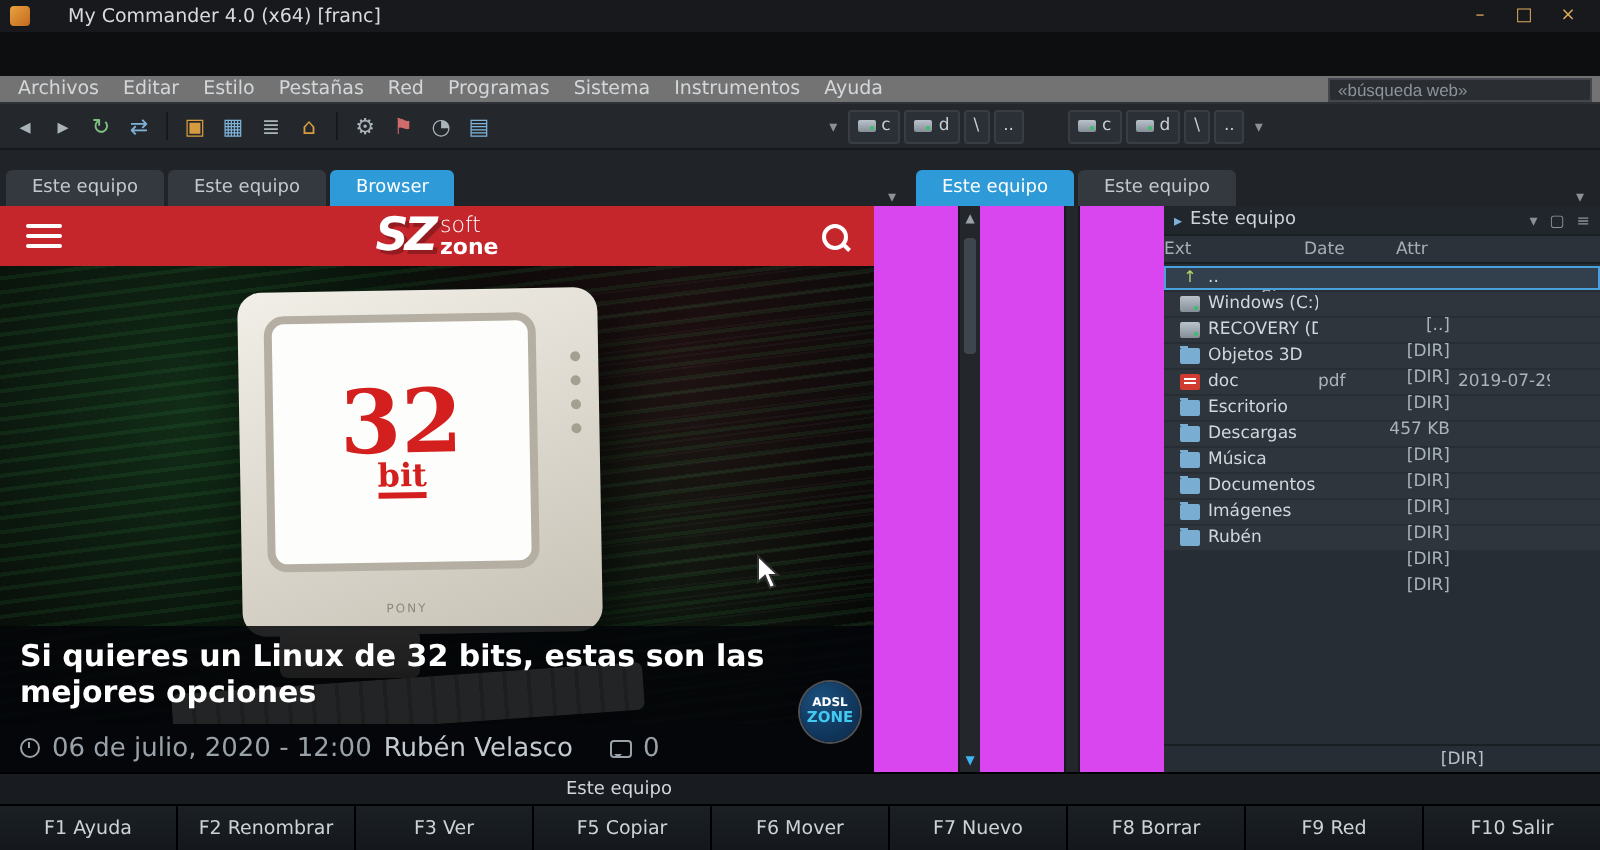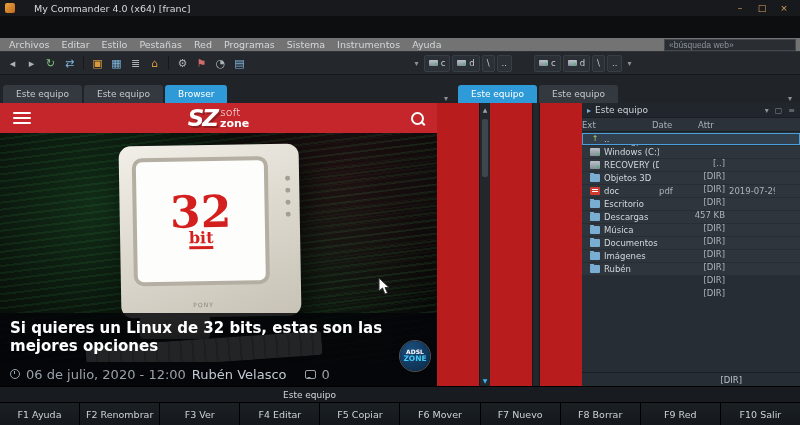--- a/index.html
+++ b/index.html
@@ -38,21 +38,21 @@
 
   
   .tabrow{height:28px;background:#202428;display:flex;align-items:flex-end;flex:none;}
   .tabs-left{width:453px;display:flex;align-items:flex-end;padding-left:3px;flex:none;}
   .tabs-right{flex:1;display:flex;align-items:flex-end;padding-left:2px;}
   .tab{height:18px;padding:0 13px;display:flex;align-items:center;background:#34393f;color:#c3c9cf;font-size:9px;margin-right:2px;border-radius:3px 3px 0 0;white-space:nowrap;}
   .tab.active{background:#2e9ad7;color:#fff;}
   .tabrow .endctl{margin-left:auto;margin-right:8px;color:#8a9199;font-size:8px;align-self:center;margin-top:10px;}
 
   
-  .main{flex:1;display:flex;background:#b91c1c;min-height:0;gap:42px;}
+  .main{flex:1;display:flex;background:#d946ef;min-height:0;gap:42px;}
   .left-pane{width:437px;position:relative;background:#000;overflow:hidden;flex:none;}
   .v-scroll{width:10px;background:#23272b;border-left:1px solid #17191b;display:flex;flex-direction:column;align-items:center;flex:none;}
   .v-scroll .arr{height:12px;display:flex;align-items:center;justify-content:center;font-size:6px;color:#9aa2a9;width:100%;}
   .v-scroll .arr.blue{color:#3fb4f0;}
   .v-scroll .track{flex:1;width:100%;display:flex;justify-content:center;}
   .v-thumb{width:6px;height:58px;background:#3e454c;border-radius:2px;margin-top:4px;}
   .splitter{width:6px;background:#23272b;border-left:1px solid #17191b;border-right:1px solid #17191b;flex:none;}
   .right-pane{flex:1;display:flex;flex-direction:column;background:#272d34;min-width:0;}
 
   
@@ -461,21 +461,20 @@
   </div>
 
   <div class="cmdrow">
     <span class="cmd-label">Este equipo</span>
   </div>
 
   <div class="fkeys">
     <span class="fkey">F1 Ayuda</span>
     <span class="fkey">F2 Renombrar</span>
     <span class="fkey">F3 Ver</span>
-    <span class="fkey">F4 Editar</span>
     <span class="fkey">F5 Copiar</span>
     <span class="fkey">F6 Mover</span>
     <span class="fkey">F7 Nuevo</span>
     <span class="fkey">F8 Borrar</span>
     <span class="fkey">F9 Red</span>
     <span class="fkey">F10 Salir</span>
   </div>
 
 </div>
 

